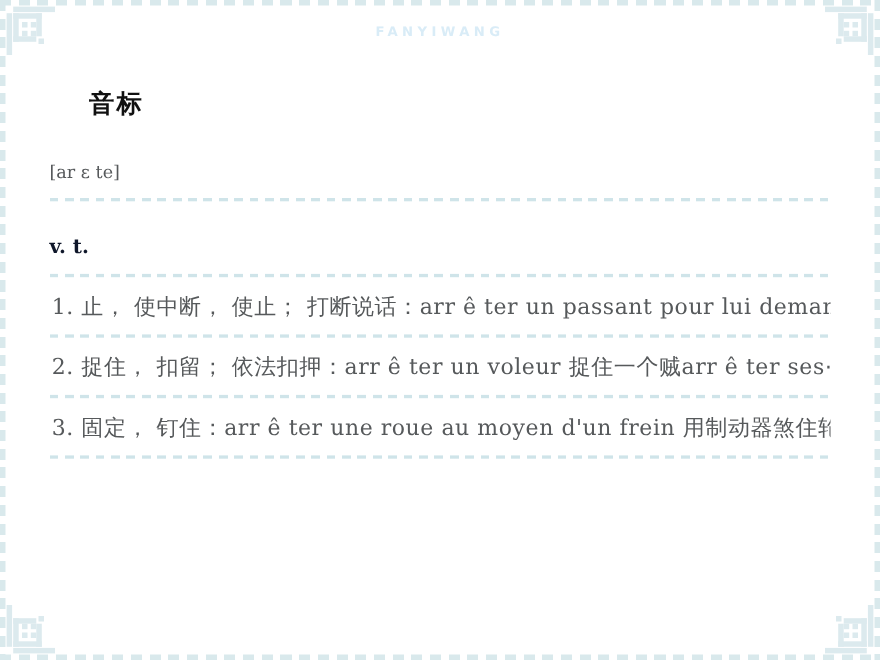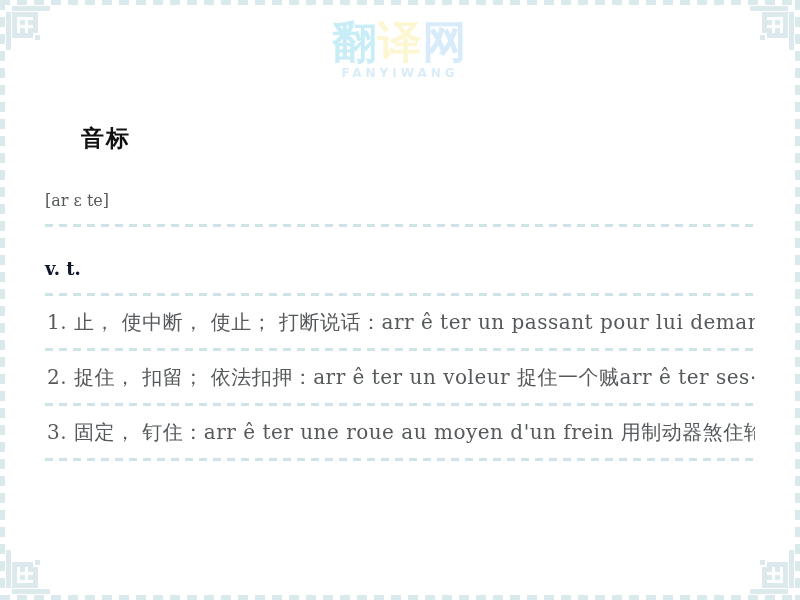--- a/index.html
+++ b/index.html
@@ -143,21 +143,20 @@
         <rect x="18" y="18" width="5" height="5"></rect>
         <rect x="26" y="18" width="5" height="5"></rect>
         <rect x="18" y="26" width="5" height="5"></rect>
         <rect x="26" y="26" width="5" height="5"></rect>
         <rect x="33" y="33" width="5" height="5"></rect>
       </g>
     </svg>
   </div>
 
   <div class="logo">
-    <div class="logo-chars"><span class="logo-char-1">翻</span><span class="logo-char-2">译</span><span class="logo-char-3">网</span></div>
     <div class="logo-sub">FANYIWANG</div>
   </div>
 
 
   <div class="content">
 
     <h2 class="sec-heading phonetic-heading">音标</h2>
     <div class="phonetic-value">[ar ɛ te]</div>
     <div class="divider"></div>
 

